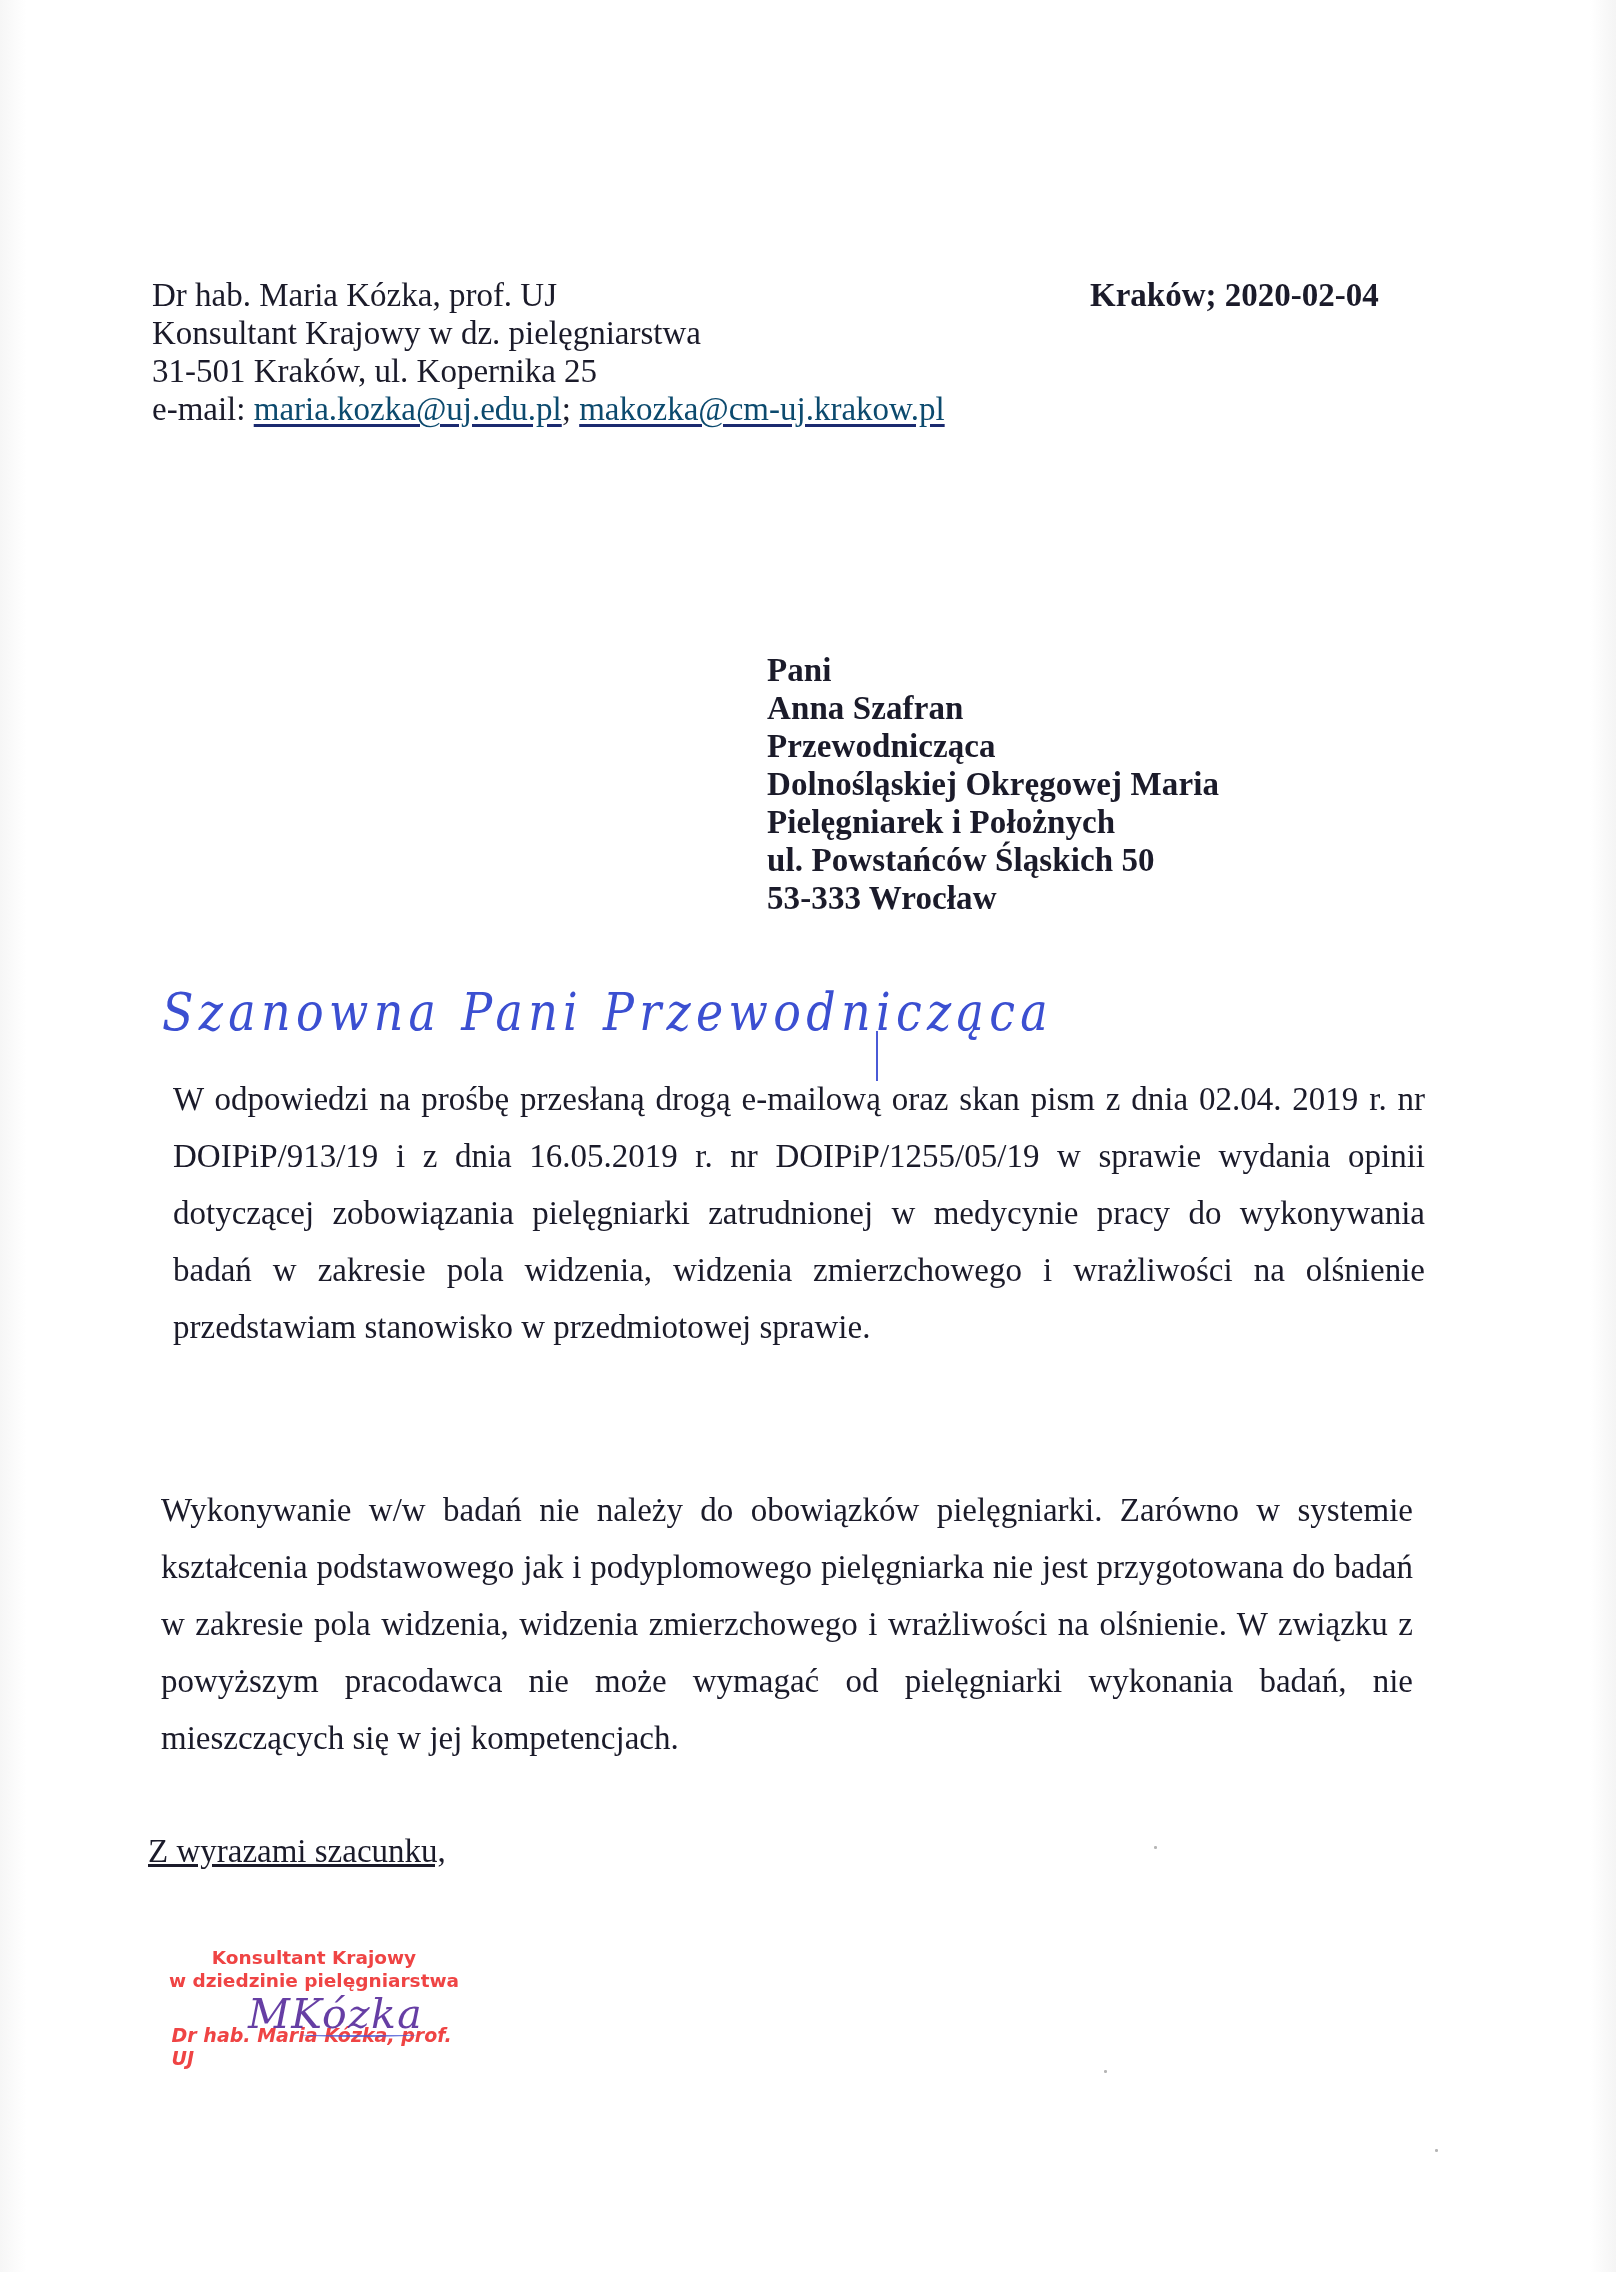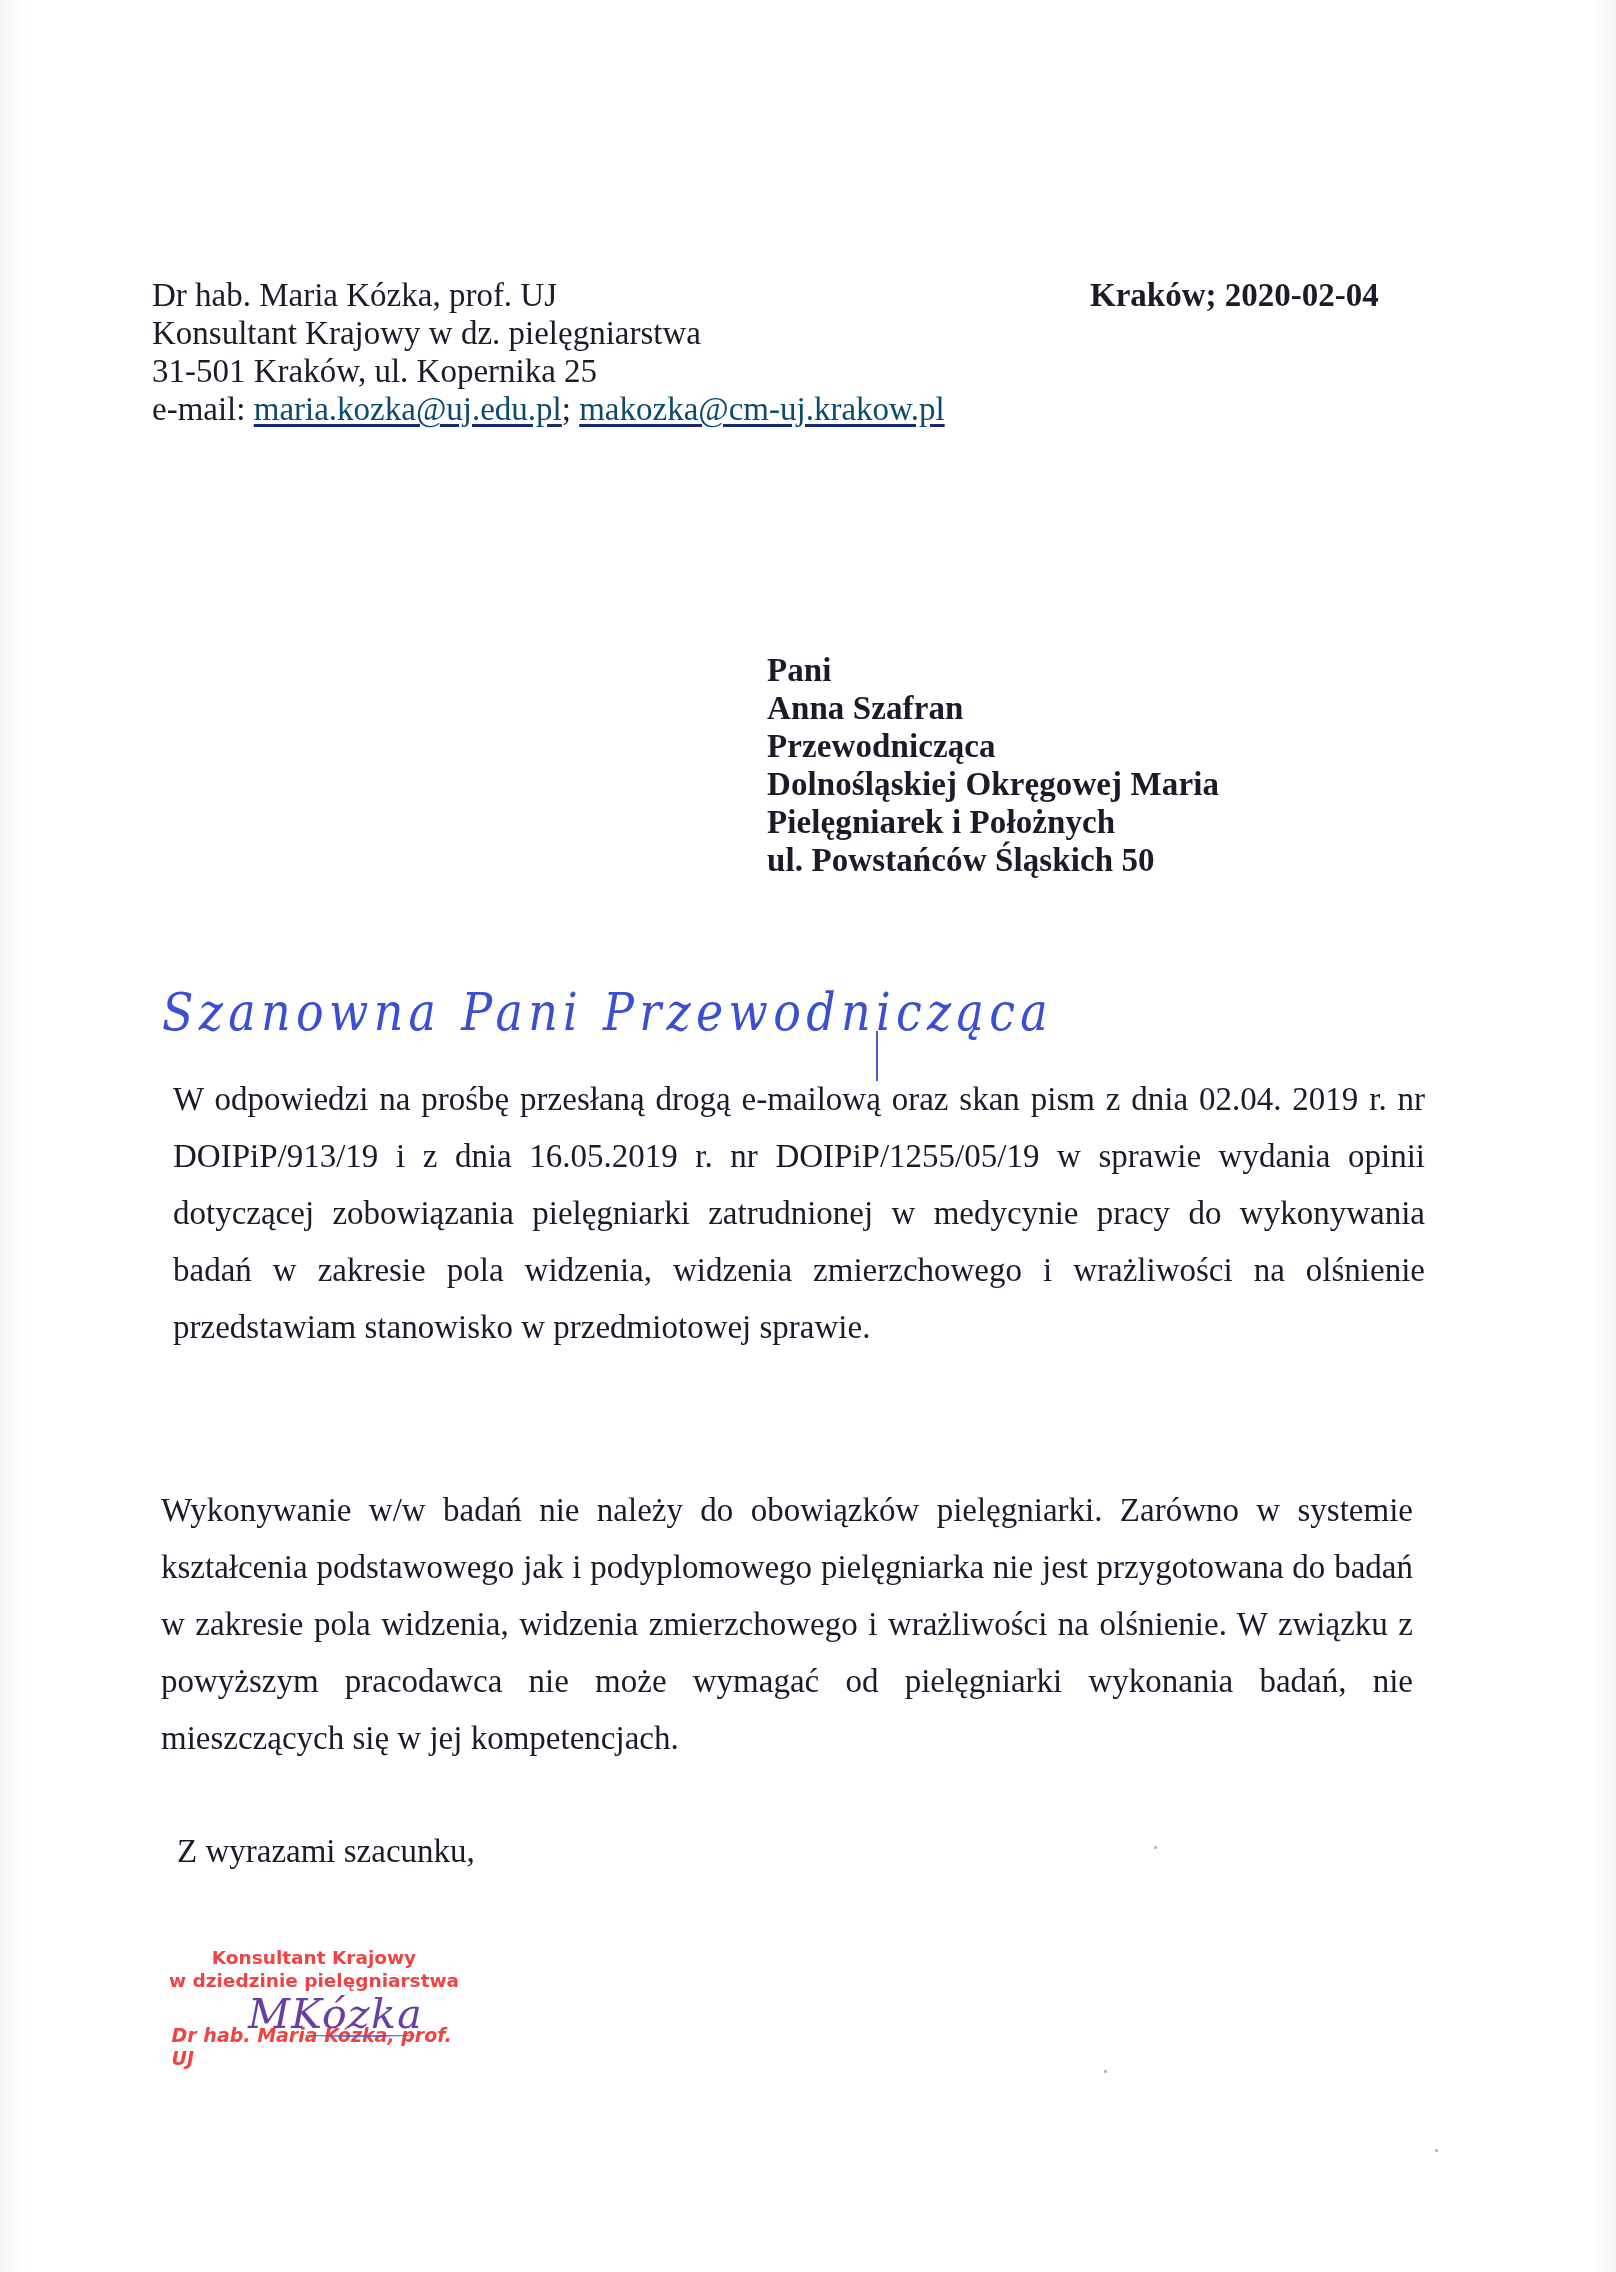--- a/index.html
+++ b/index.html
@@ -41,22 +41,22 @@
       position: absolute; left: 876px; top: 1031px; width: 2px; height: 50px; background: #4a5ad6;
     }
     .para {
       position: absolute; left: 161px; width: 1252px;
       font-size: 33px; line-height: 57px; text-align: justify;
       text-align-last: left;
     }
     .para1 { top: 1071px; margin-left: 12px; }
     .para2 { top: 1482px; }
     .closing {
-      position: absolute; left: 177px; top: 1832px;
-      font-size: 33px; line-height: 38px; white-space: nowrap;
+      position: absolute; left: 148px; top: 1832px;
+      font-size: 33px; line-height: 38px; white-space: nowrap; text-decoration: underline;
     }
     .stamp {
       position: absolute; left: 165px; top: 1947px; width: 298px;
       font-family: "DejaVu Sans", sans-serif; font-weight: bold;
       color: #ef4444; text-align: center; font-size: 18.5px; line-height: 22.5px;
     }
     .stamp .stamp-name { font-style: italic; font-size: 19px; margin-top: 32px; text-align: left; padding-left: 6.6px; }
     .signature {
       position: absolute; left: 248px; top: 1990px;
       font-family: "DejaVu Serif", serif; font-style: italic;
@@ -83,20 +83,21 @@
 
 <div class="date">Kraków; 2020-02-04</div>
 
 <div class="recipient">
   <div>Pani</div>
   <div>Anna Szafran</div>
   <div>Przewodnicząca</div>
   <div>Dolnośląskiej Okręgowej Maria</div>
   <div>Pielęgniarek i Położnych</div>
   <div>ul. Powstańców Śląskich 50</div>
+  <div>53-333 Wrocław</div>
 </div>
 
 <div class="salutation">Szanowna Pani Przewodnicząca</div>
 <div class="salutation-mark"></div>
 
 <div class="para para1">W odpowiedzi na prośbę przesłaną drogą e-mailową oraz skan pism z dnia 02.04. 2019 r. nr DOIPiP/913/19 i z dnia 16.05.2019 r. nr DOIPiP/1255/05/19 w sprawie wydania opinii dotyczącej zobowiązania pielęgniarki zatrudnionej w medycynie pracy do wykonywania badań w zakresie pola widzenia, widzenia zmierzchowego i wrażliwości na olśnienie przedstawiam stanowisko w przedmiotowej sprawie.</div>
 <div class="para para2">Wykonywanie w/w badań nie należy do obowiązków pielęgniarki. Zarówno w systemie kształcenia podstawowego jak i podyplomowego pielęgniarka nie jest przygotowana do badań w zakresie pola widzenia, widzenia zmierzchowego i wrażliwości na olśnienie.  W związku z powyższym pracodawca nie może wymagać od pielęgniarki wykonania badań, nie mieszczących się w jej kompetencjach.</div>
 
 <div class="closing">Z wyrazami  szacunku,</div>
 

